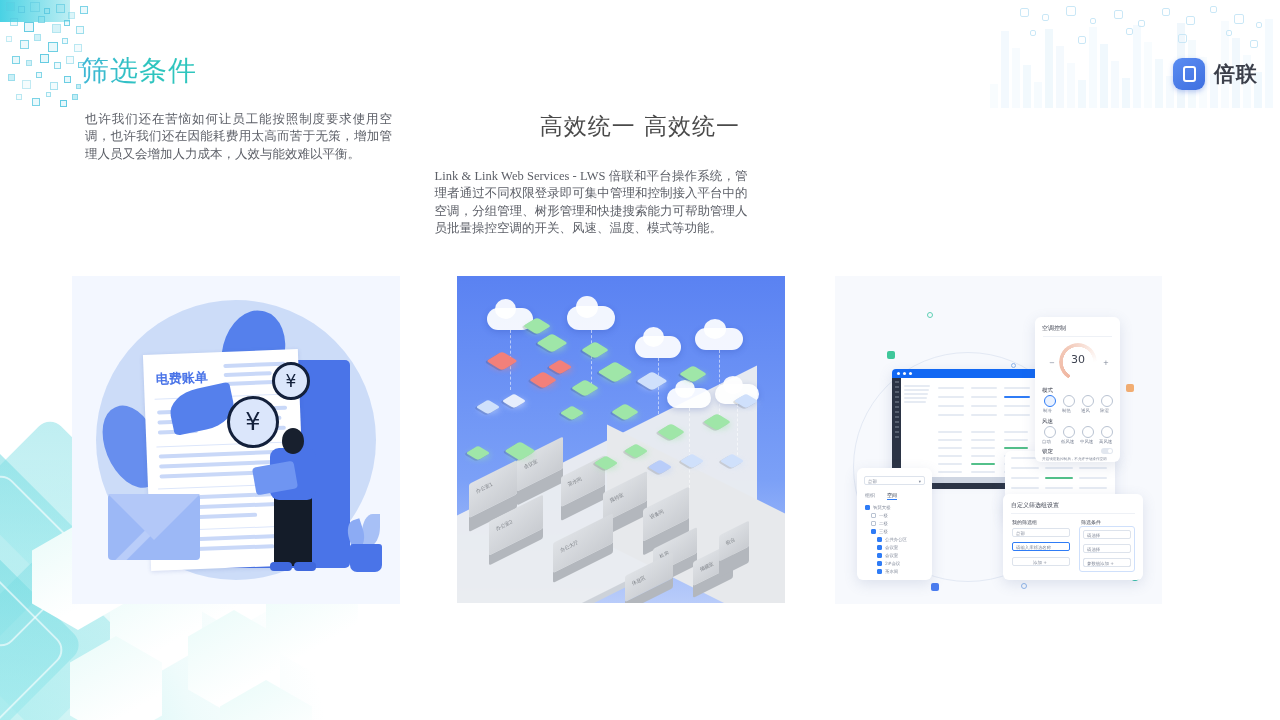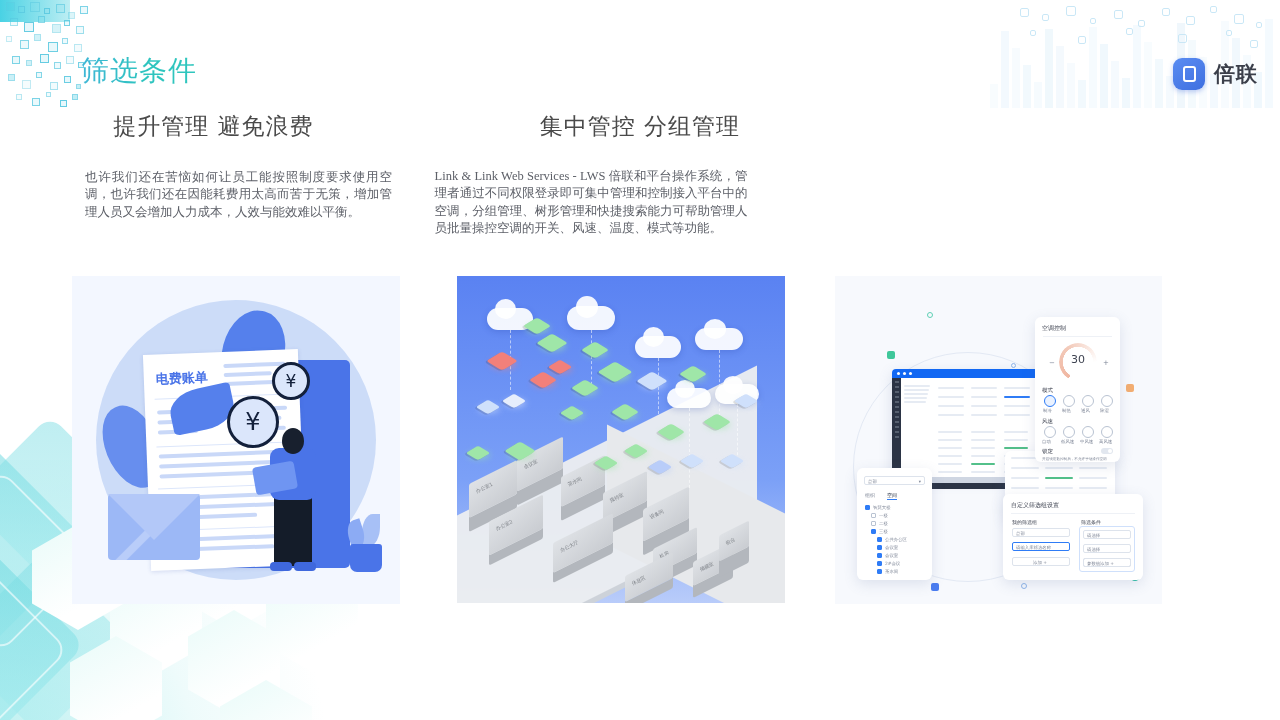--- a/index.html
+++ b/index.html
@@ -297,25 +297,24 @@
 
 <div class="brand">
   <div class="brand-mark">
       <span></span>
     </div>
   <div class="brand-name">倍联</div>
 </div>
 
 <div class="columns">
   <div class="col c1">
-    <div class="col-head">提升管理 避免浪费</div>
     <div class="col-body">也许我们还在苦恼如何让员工能按照制度要求使用空调，也许我们还在因能耗费用太高而苦于无策，增加管理人员又会增加人力成本，人效与能效难以平衡。</div>
   </div>
   <div class="col c3">
-    <div class="col-head">集中管控 分组管理</div>
+    <div class="col-head">高效统一 高效统一</div>
     <div class="col-body">Link &amp; Link Web Services - LWS 倍联和平台操作系统，管理者通过不同权限登录即可集中管理和控制接入平台中的空调，分组管理、树形管理和快捷搜索能力可帮助管理人员批量操控空调的开关、风速、温度、模式等功能。</div>
   </div>
 </div>
 
 <div class="fig" id="fig1">
   <div class="f1-blob"></div>
   <div class="f1-swoosh" style="left:150px;top:34px;width:62px;height:88px;transform:rotate(14deg);"></div>
   <div class="f1-swoosh" style="left:34px;top:128px;width:52px;height:86px;transform:rotate(-22deg);opacity:.85;"></div>
   <div class="f1-backdoc"></div>
   <div class="f1-doc">

